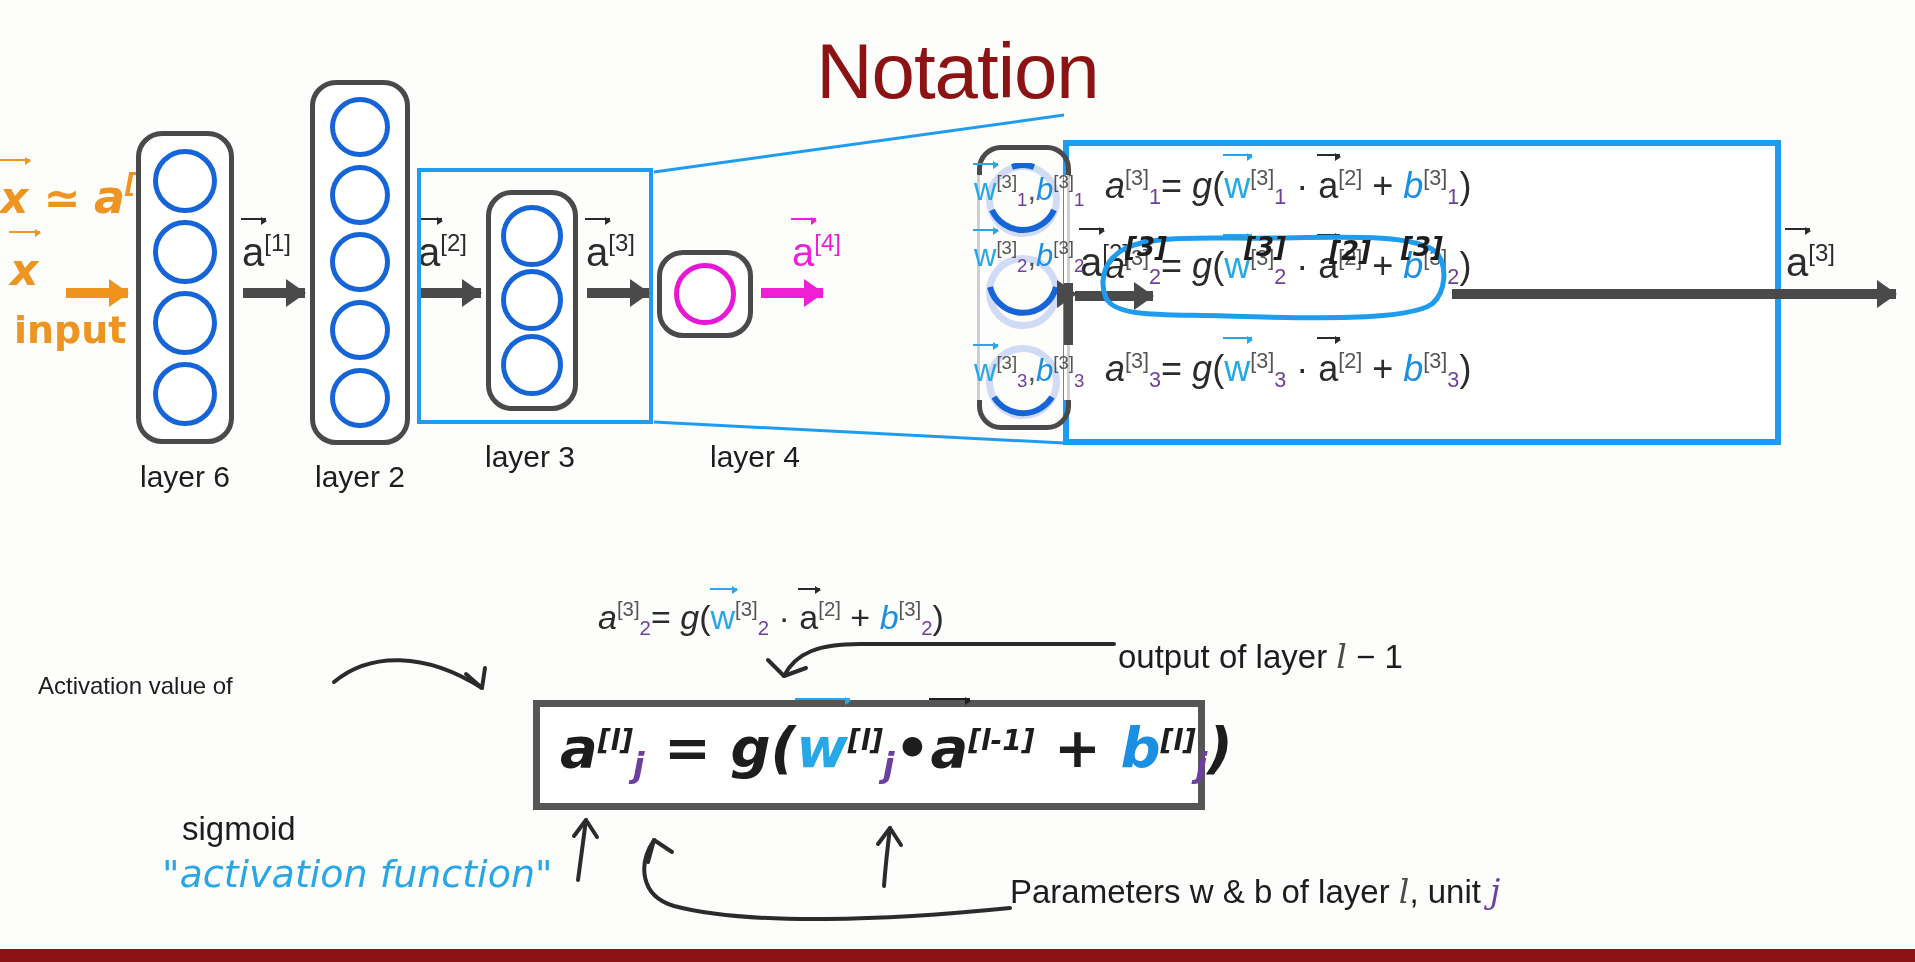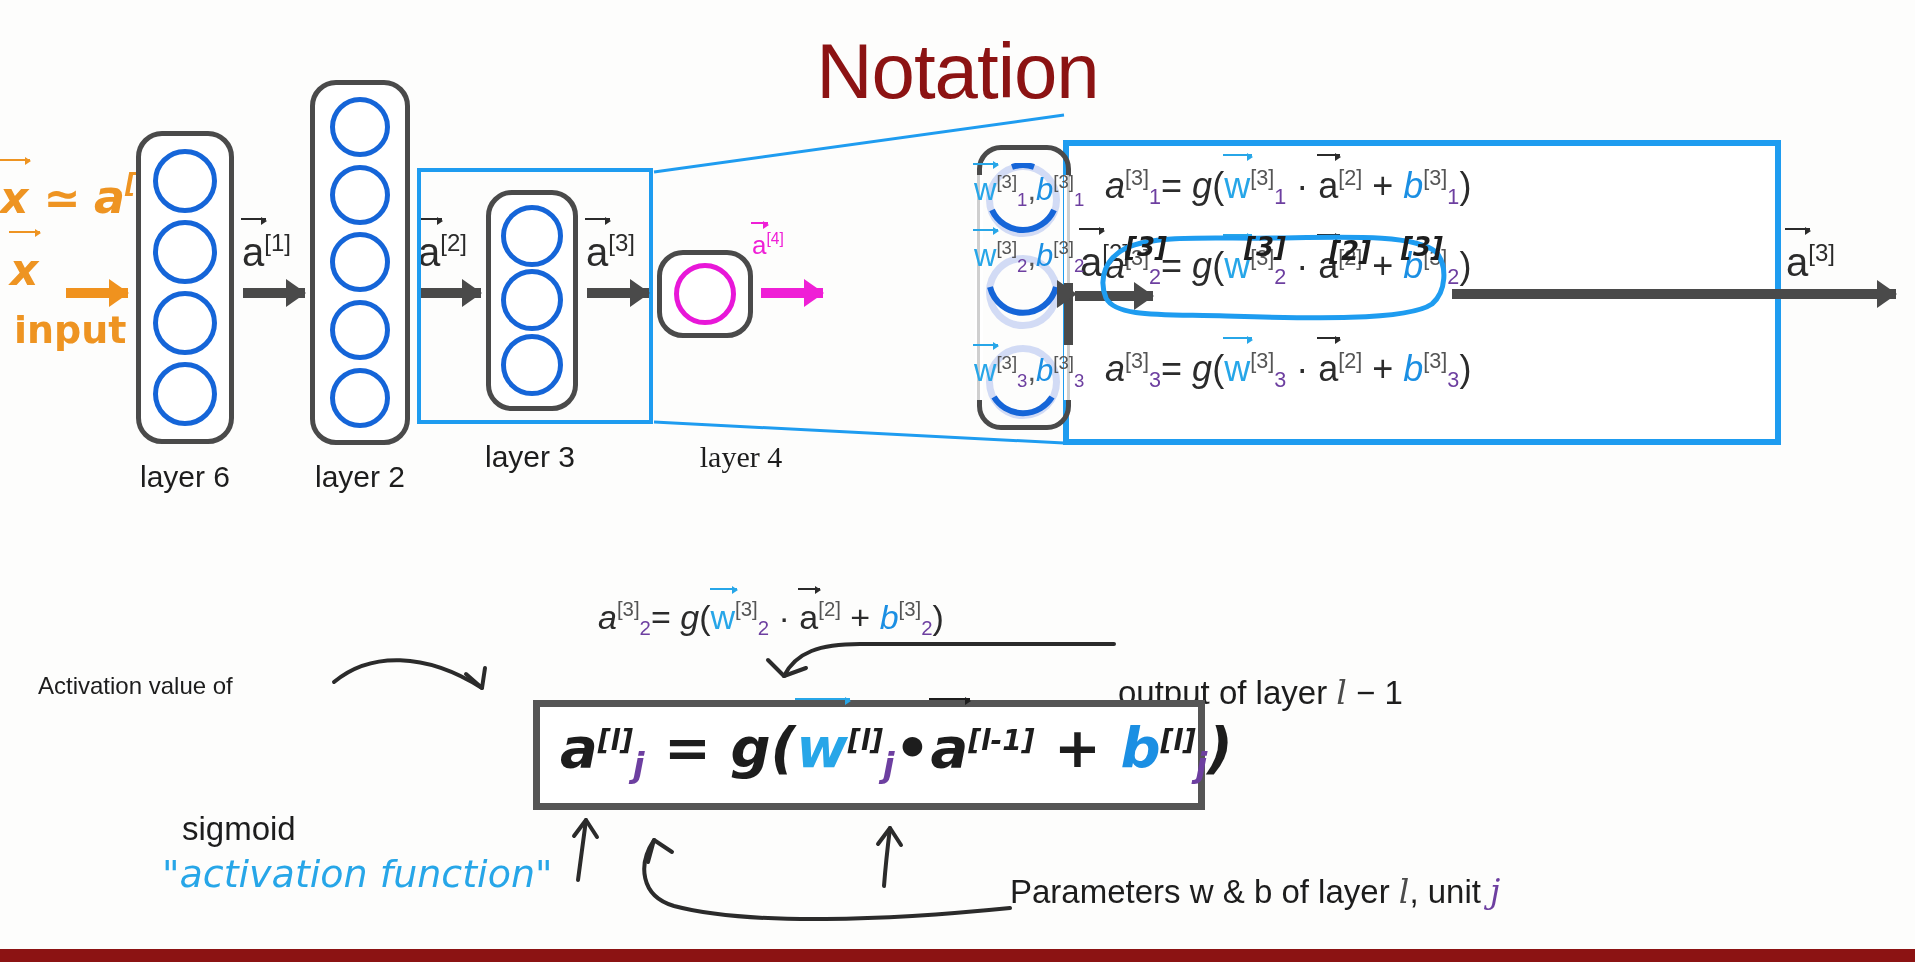--- a/index.html
+++ b/index.html
@@ -143,23 +143,23 @@
 <div class="layer-label" style="left:455px;top:440px;width:150px;">layer 3</div>
 
 <div class="abs math" style="left:586px;top:230px;font-size:40px;">
   <span class="vec">a<span class="bar"></span></span><sup>[3]</sup>
 </div>
 <div class="abs arrow" style="left:587px;top:288px;width:62px;"></div>
 
 <div class="layer-box" style="left:657px;top:250px;width:96px;height:88px;padding:0;">
   <div class="neuron magenta" style="width:62px;height:62px;"></div>
 </div>
-<div class="layer-label" style="left:666px;top:440px;width:150px;font-family:Liberation Serif, serif;">layer 4</div>
-
-<div class="abs math" style="left:752px;top:230px;font-size:26px;color:#ef1fd6;">
+<div class="layer-label" style="left:680px;top:440px;width:150px;">layer 4</div>
+
+<div class="abs math" style="left:792px;top:230px;font-size:40px;color:#ef1fd6;">
   <span class="vec">a<span class="bar"></span></span><sup>[4]</sup>
 </div>
 <div class="abs arrow magenta" style="left:761px;top:288px;width:62px;"></div>
 
 <svg class="abs" style="left:640px;top:110px;width:440px;height:350px;" viewBox="0 0 440 350">
   <line x1="14" y1="62" x2="424" y2="5" stroke="#1e9cf0" stroke-width="3"></line>
   <line x1="14" y1="312" x2="424" y2="333" stroke="#1e9cf0" stroke-width="3"></line>
 </svg>
 
 <div class="abs" id="zoom-panel"></div>
@@ -257,21 +257,21 @@
 
 <div class="abs plain" style="left:38px;top:665px;font-size:24px;line-height:42px;">
   <div>Activation value of</div>
 </div>
 
 <svg class="abs" style="left:330px;top:640px;width:210px;height:85px;" viewBox="0 0 210 85">
   <path d="M4 42 C40 12, 95 12, 152 48" fill="none" stroke="#2b2b2b" stroke-width="4" stroke-linecap="round"></path>
   <path d="M152 48 l-16 -14 M152 48 l3 -20" fill="none" stroke="#2b2b2b" stroke-width="4" stroke-linecap="round"></path>
 </svg>
 
-<div class="abs plain" style="left:1118px;top:636px;font-size:33px;line-height:42px;margin-top:36px;">
+<div class="abs plain" style="left:1118px;top:636px;font-size:33px;line-height:42px;">
   <div>
     <span>output of layer </span><span class="ital">l</span><span> − 1</span>
   </div>
 </div>
 
 <svg class="abs" style="left:710px;top:630px;width:420px;height:75px;" viewBox="0 0 420 75">
   <path d="M404 14 L150 14 C110 14, 86 22, 74 46" fill="none" stroke="#2b2b2b" stroke-width="4" stroke-linecap="round"></path>
   <path d="M74 46 l-16 -16 M74 46 l22 -8" fill="none" stroke="#2b2b2b" stroke-width="4" stroke-linecap="round"></path>
 </svg>
 

